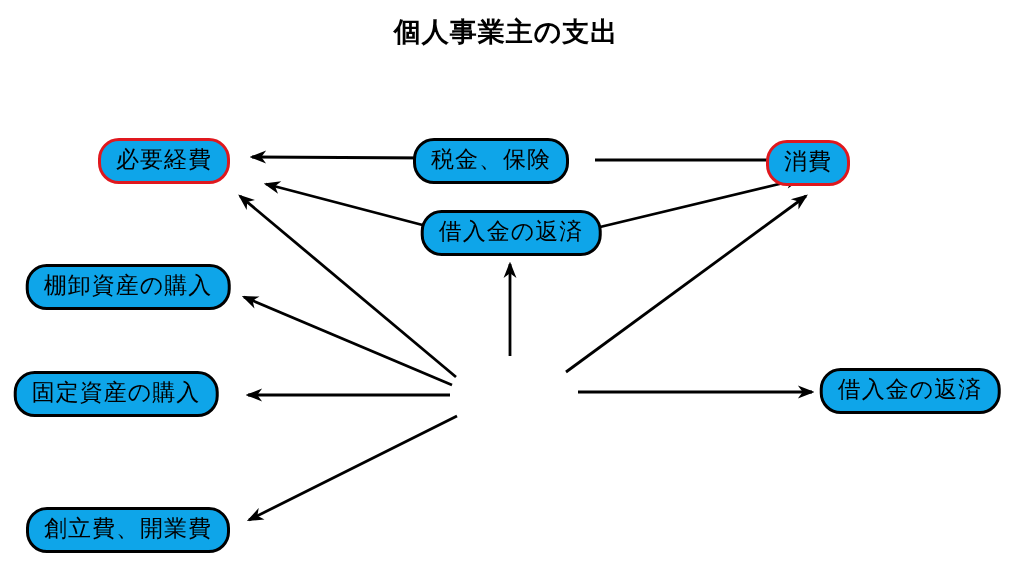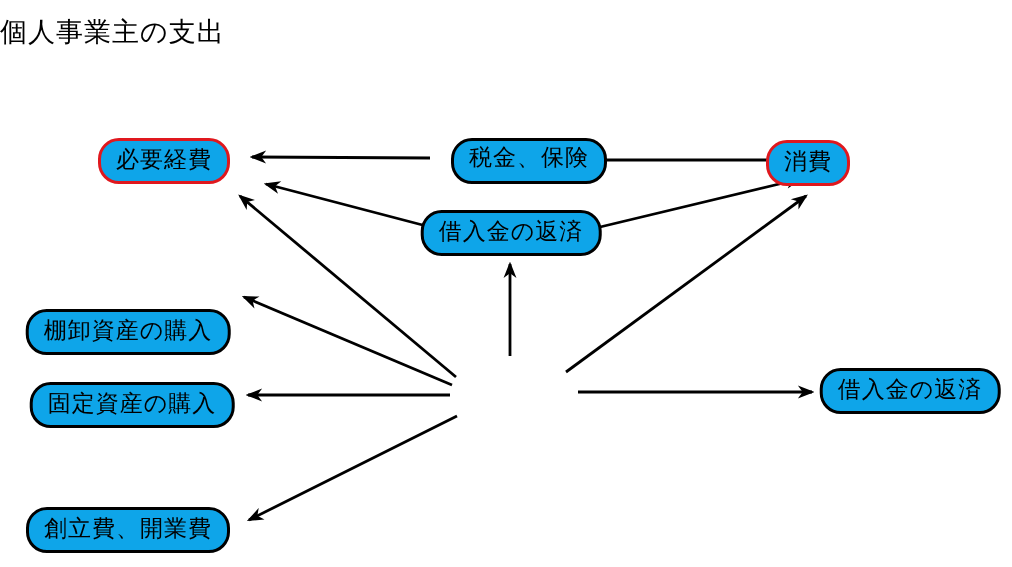--- a/index.html
+++ b/index.html
@@ -13,24 +13,25 @@
     width: 1012px;
     height: 567px;
     background: #ffffff;
     overflow: hidden;
   }
   .diagram-title {
     position: absolute;
     top: 14px;
     left: 0;
     width: 100%;
-    text-align: left;
+    text-align: center;
     font-size: 27px;
     color: #000000;
     letter-spacing: 1px;
+    font-weight: bold;
   }
   .edges-layer {
     position: absolute;
     top: 0;
     left: 0;
     width: 1012px;
     height: 567px;
   }
   .edges-layer line {
     stroke: #000000;
@@ -70,20 +71,20 @@
       <line x1="510" y1="356" x2="510" y2="264" marker-end="url(#arrowhead)"></line>
       <line x1="456" y1="377" x2="240" y2="196" marker-end="url(#arrowhead)"></line>
       <line x1="566" y1="372" x2="806" y2="196" marker-end="url(#arrowhead)"></line>
       <line x1="452" y1="385" x2="244" y2="297" marker-end="url(#arrowhead)"></line>
       <line x1="450" y1="395" x2="248" y2="395" marker-end="url(#arrowhead)"></line>
       <line x1="578" y1="392" x2="812" y2="392" marker-end="url(#arrowhead)"></line>
       <line x1="457" y1="416" x2="249" y2="520" marker-end="url(#arrowhead)"></line>
     </svg>
 
 <div class="node" style="left: 164px; top: 161px; border-color: rgb(224, 24, 30);">必要経費</div>
-    <div class="node" style="left: 529px; top: 161px; border-color: rgb(0, 0, 0); font-family: Liberation Mono, monospace;">税金、保険</div>
+    <div class="node" style="left: 491px; top: 161px; border-color: rgb(0, 0, 0);">税金、保険</div>
     <div class="node" style="left: 808px; top: 163px; border-color: rgb(224, 24, 30);">消費</div>
     <div class="node" style="left: 511px; top: 233px; border-color: rgb(0, 0, 0);">借入金の返済</div>
-    <div class="node" style="left: 128px; top: 287px; border-color: rgb(0, 0, 0); margin-top: 45px;">棚卸資産の購入</div>
-    <div class="node" style="left: 132px; top: 394px; border-color: rgb(0, 0, 0); margin-top: 11px;">固定資産の購入</div>
+    <div class="node" style="left: 128px; top: 287px; border-color: rgb(0, 0, 0);">棚卸資産の購入</div>
+    <div class="node" style="left: 116px; top: 394px; border-color: rgb(0, 0, 0);">固定資産の購入</div>
     <div class="node" style="left: 910px; top: 391px; border-color: rgb(0, 0, 0); text-align: center;">借入金の返済</div>
     <div class="node" style="left: 128px; top: 530px; border-color: rgb(0, 0, 0);">創立費、開業費</div>
   </div>
 
 </body></html>

